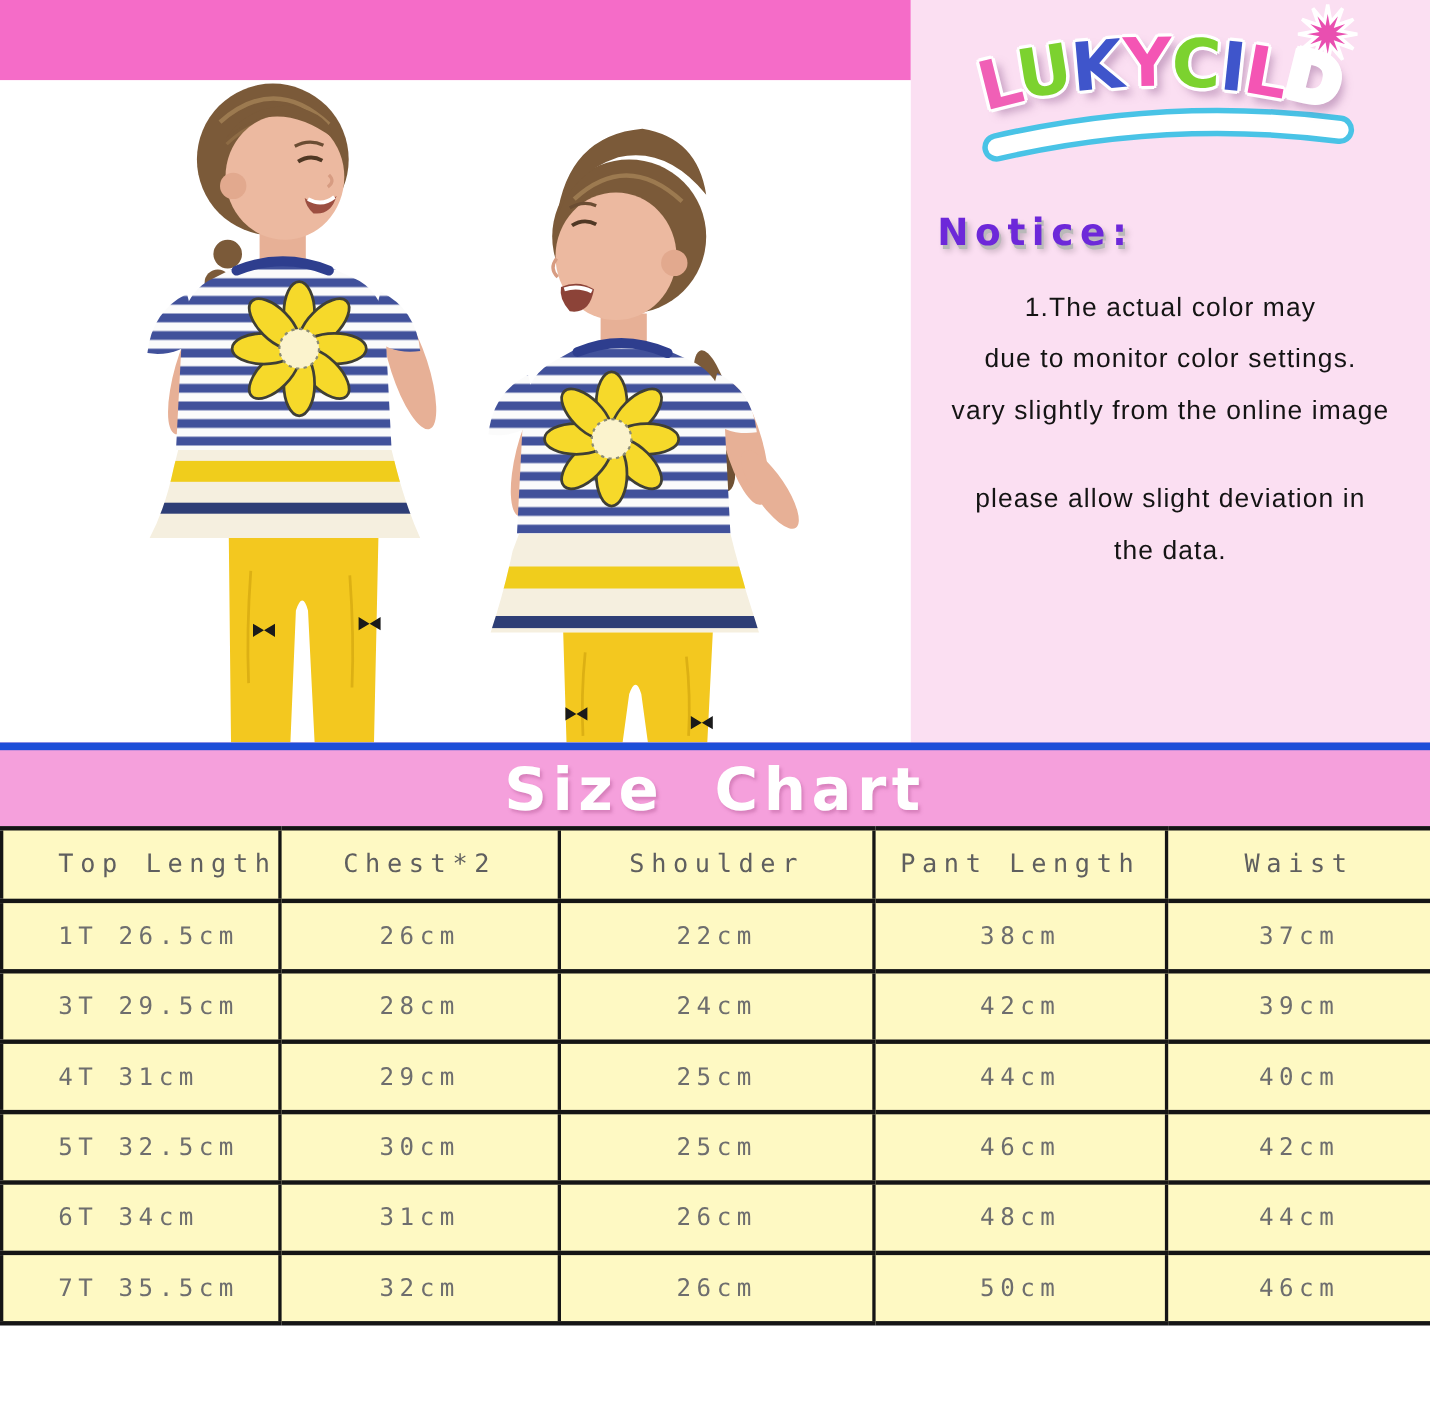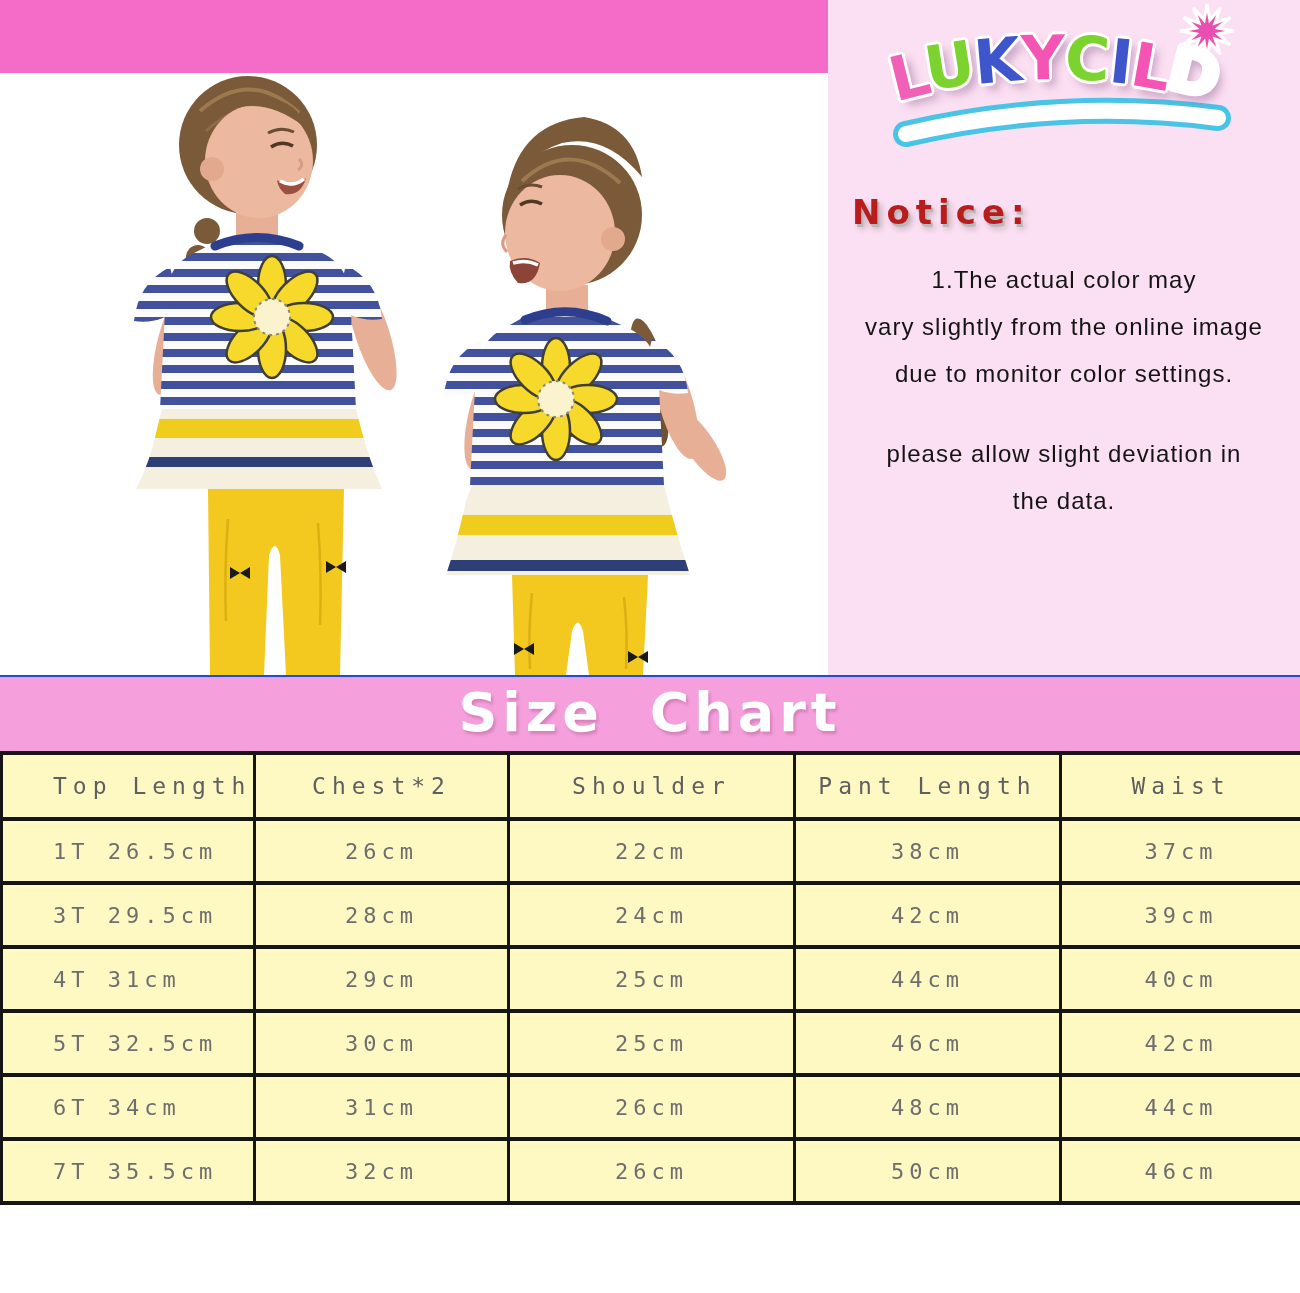--- a/index.html
+++ b/index.html
@@ -31,30 +31,30 @@
   .logo-word span:nth-child(4){transform:rotate(-1deg) translateY(-3px);}
   .logo-word span:nth-child(5){transform:rotate(3deg) translateY(-2px);}
   .logo-word span:nth-child(6){transform:rotate(6deg) translateY(1px);}
   .logo-word span:nth-child(7){transform:rotate(10deg) translateY(6px);}
   .logo-word span:nth-child(8){transform:rotate(14deg) translateY(12px);}
   .logo-star{position:absolute;left:350px;top:2px;z-index:1;}
   .logo-swoosh{position:absolute;left:62px;top:86px;z-index:1;}
 
   
   .notice-title{position:absolute;left:24px;top:192px;
-      font-family:"DejaVu Sans",sans-serif;font-weight:800;font-size:34px;color:#b91c1c;
+      font-family:"DejaVu Sans",sans-serif;font-weight:800;font-size:34px;color:#6d28d9;
       letter-spacing:6px;text-shadow:2px 3px 0 #b9b9b9,4px 5px 6px rgba(0,0,0,.22);}
   .notice-para{position:absolute;left:2px;right:2px;text-align:center;color:#141414;
       font-family:"Liberation Sans",sans-serif;font-size:24px;line-height:47px;letter-spacing:1px;}
   .notice-para.p1{top:256px;}
   .notice-para.p2{top:430px;}
 
   
   .size-band{position:absolute;left:0;top:675px;width:1300px;height:76px;background:#f5a0dc;
-             border-top:2px solid #1d4ed8;text-align:center;box-sizing:border-box;}
+             border-top:7px solid #1d4ed8;text-align:center;box-sizing:border-box;}
   .size-band span{font-family:"DejaVu Sans",sans-serif;font-weight:800;font-size:54px;
       line-height:72px;color:#ffffff;letter-spacing:5px;word-spacing:22px;
       text-shadow:2px 3px 3px rgba(160,70,130,.35);}
 
   
   table.size-table{position:absolute;left:0;top:751px;width:1300px;border-collapse:collapse;
       table-layout:fixed;font-family:"DejaVu Sans Mono",monospace;}
   .size-table th,.size-table td{border:3px solid #151515;border-top-width:4px;border-bottom-width:4px;
       font-weight:normal;background:#fef9c3;}
   .size-table th{height:60px;font-size:23px;letter-spacing:6px;color:#5f5f5f;text-align:center;}
@@ -201,22 +201,22 @@
       <svg class="logo-swoosh" width="344" height="66" viewBox="0 0 344 66" xmlns="http://www.w3.org/2000/svg">
         <path d="M 16 48 Q 172 12 328 32" stroke="#49c3e6" stroke-width="26" fill="none" stroke-linecap="round"></path>
         <path d="M 16 48 Q 172 12 328 32" stroke="#ffffff" stroke-width="16" fill="none" stroke-linecap="round"></path>
       </svg>
     </div>
 
     <div class="notice-title">Notice:</div>
 
     <div class="notice-para p1">
       <div>1.The actual color may</div>
+      <div>due to monitor color settings.</div>
       <div>vary slightly from the online image</div>
-      <div>due to monitor color settings.</div>
     </div>
     <div class="notice-para p2">
       <div>please allow slight deviation in</div>
       <div>the data.</div>
     </div>
   </div>
 
   <div class="size-band">
     <span>Size Chart</span>
   </div>

